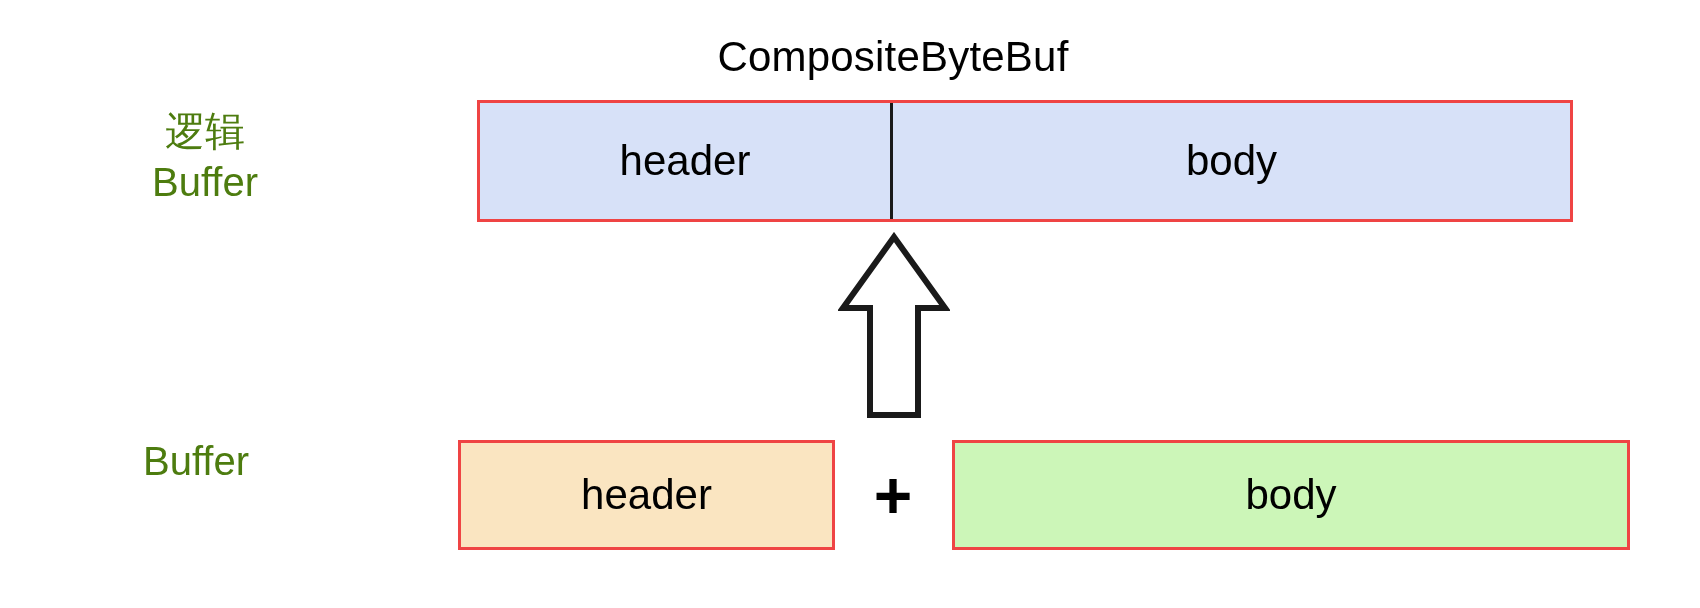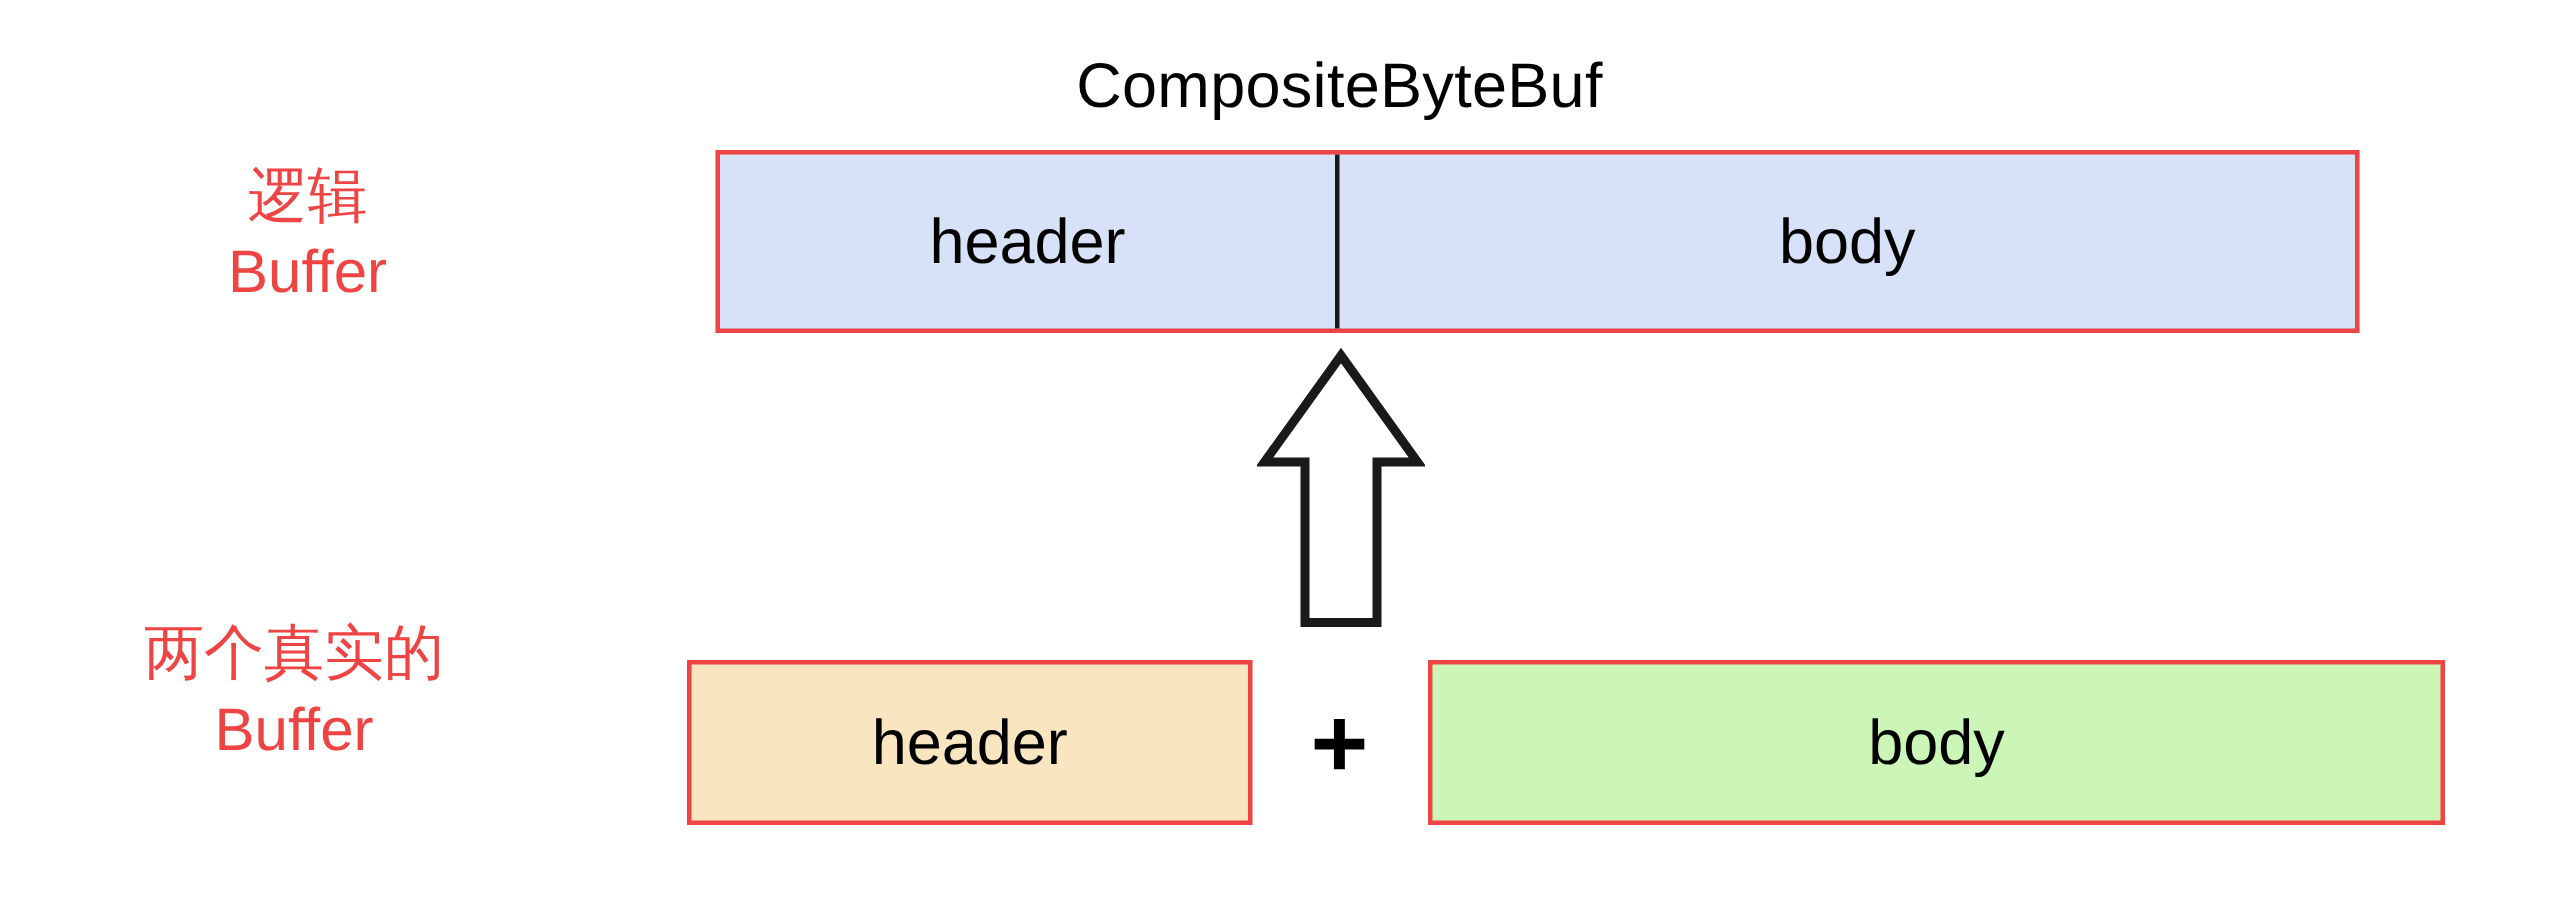--- a/index.html
+++ b/index.html
@@ -40,21 +40,21 @@
     font-size: 42px;
     letter-spacing: 0.2px;
   }
 
   
   .row-label {
     position: absolute;
     text-align: center;
     font-size: 40px;
     line-height: 1.28;
-    color: #ef4444;
+    color: #4d7c0f;
     white-space: nowrap;
     transform: translate(-50%, -50%);
   }
   #label-logical { left: 205px; top: 157px; }
   #label-real    { left: 196px; top: 462px; }
   .row-label .cn { display: block; }
   .row-label .en { display: block; }
 
   
   .box {
@@ -160,21 +160,20 @@
       <span>body</span>
     </div>
   </div>
 
   <svg id="composite-arrow" viewBox="0 0 112 188">
     <polygon points="56,5 107,76 80,76 80,183 32,183 32,76 5,76" fill="#ffffff" stroke="#1a1a1a" stroke-width="6" stroke-linejoin="miter"></polygon>
   </svg>
 
 
   <div class="row-label" id="label-real">
-    <span class="cn">两个真实的</span>
     <span class="en">Buffer</span>
   </div>
 
   <div class="box" id="real-header-box">
     <span>header</span>
   </div>
 
   <div id="plus-sign">+</div>
 
   <div class="box" id="real-body-box">

